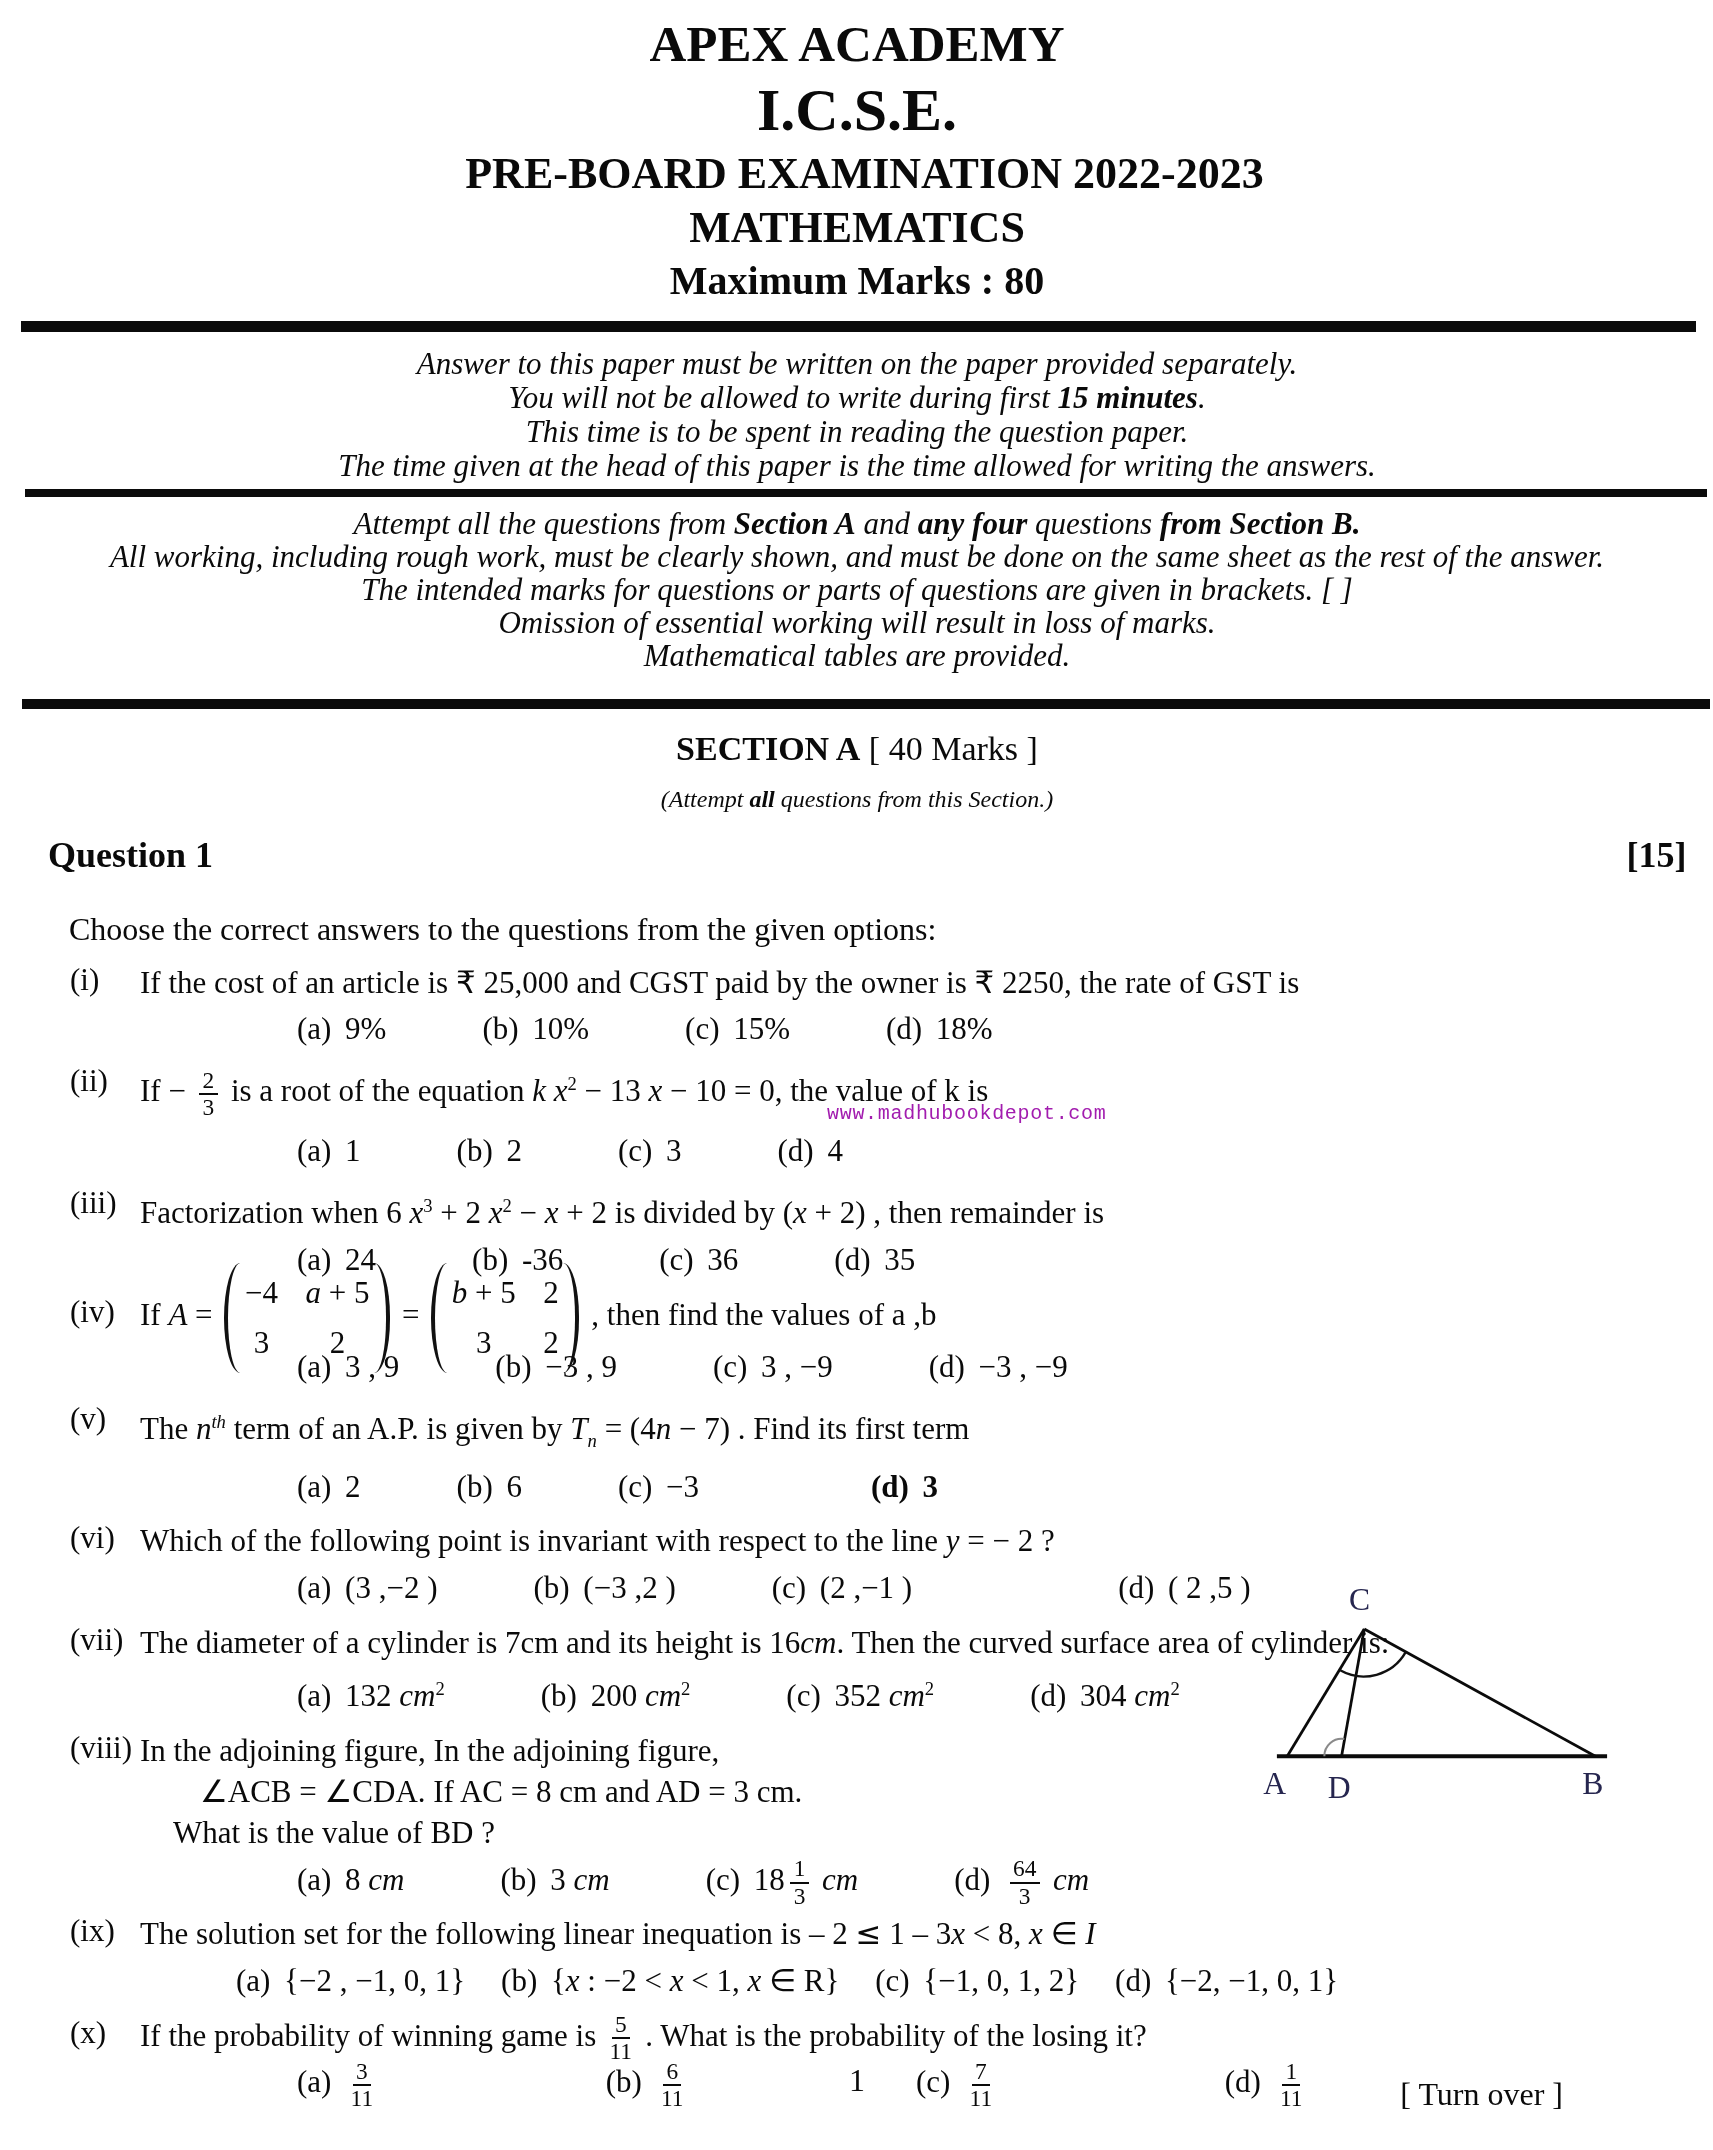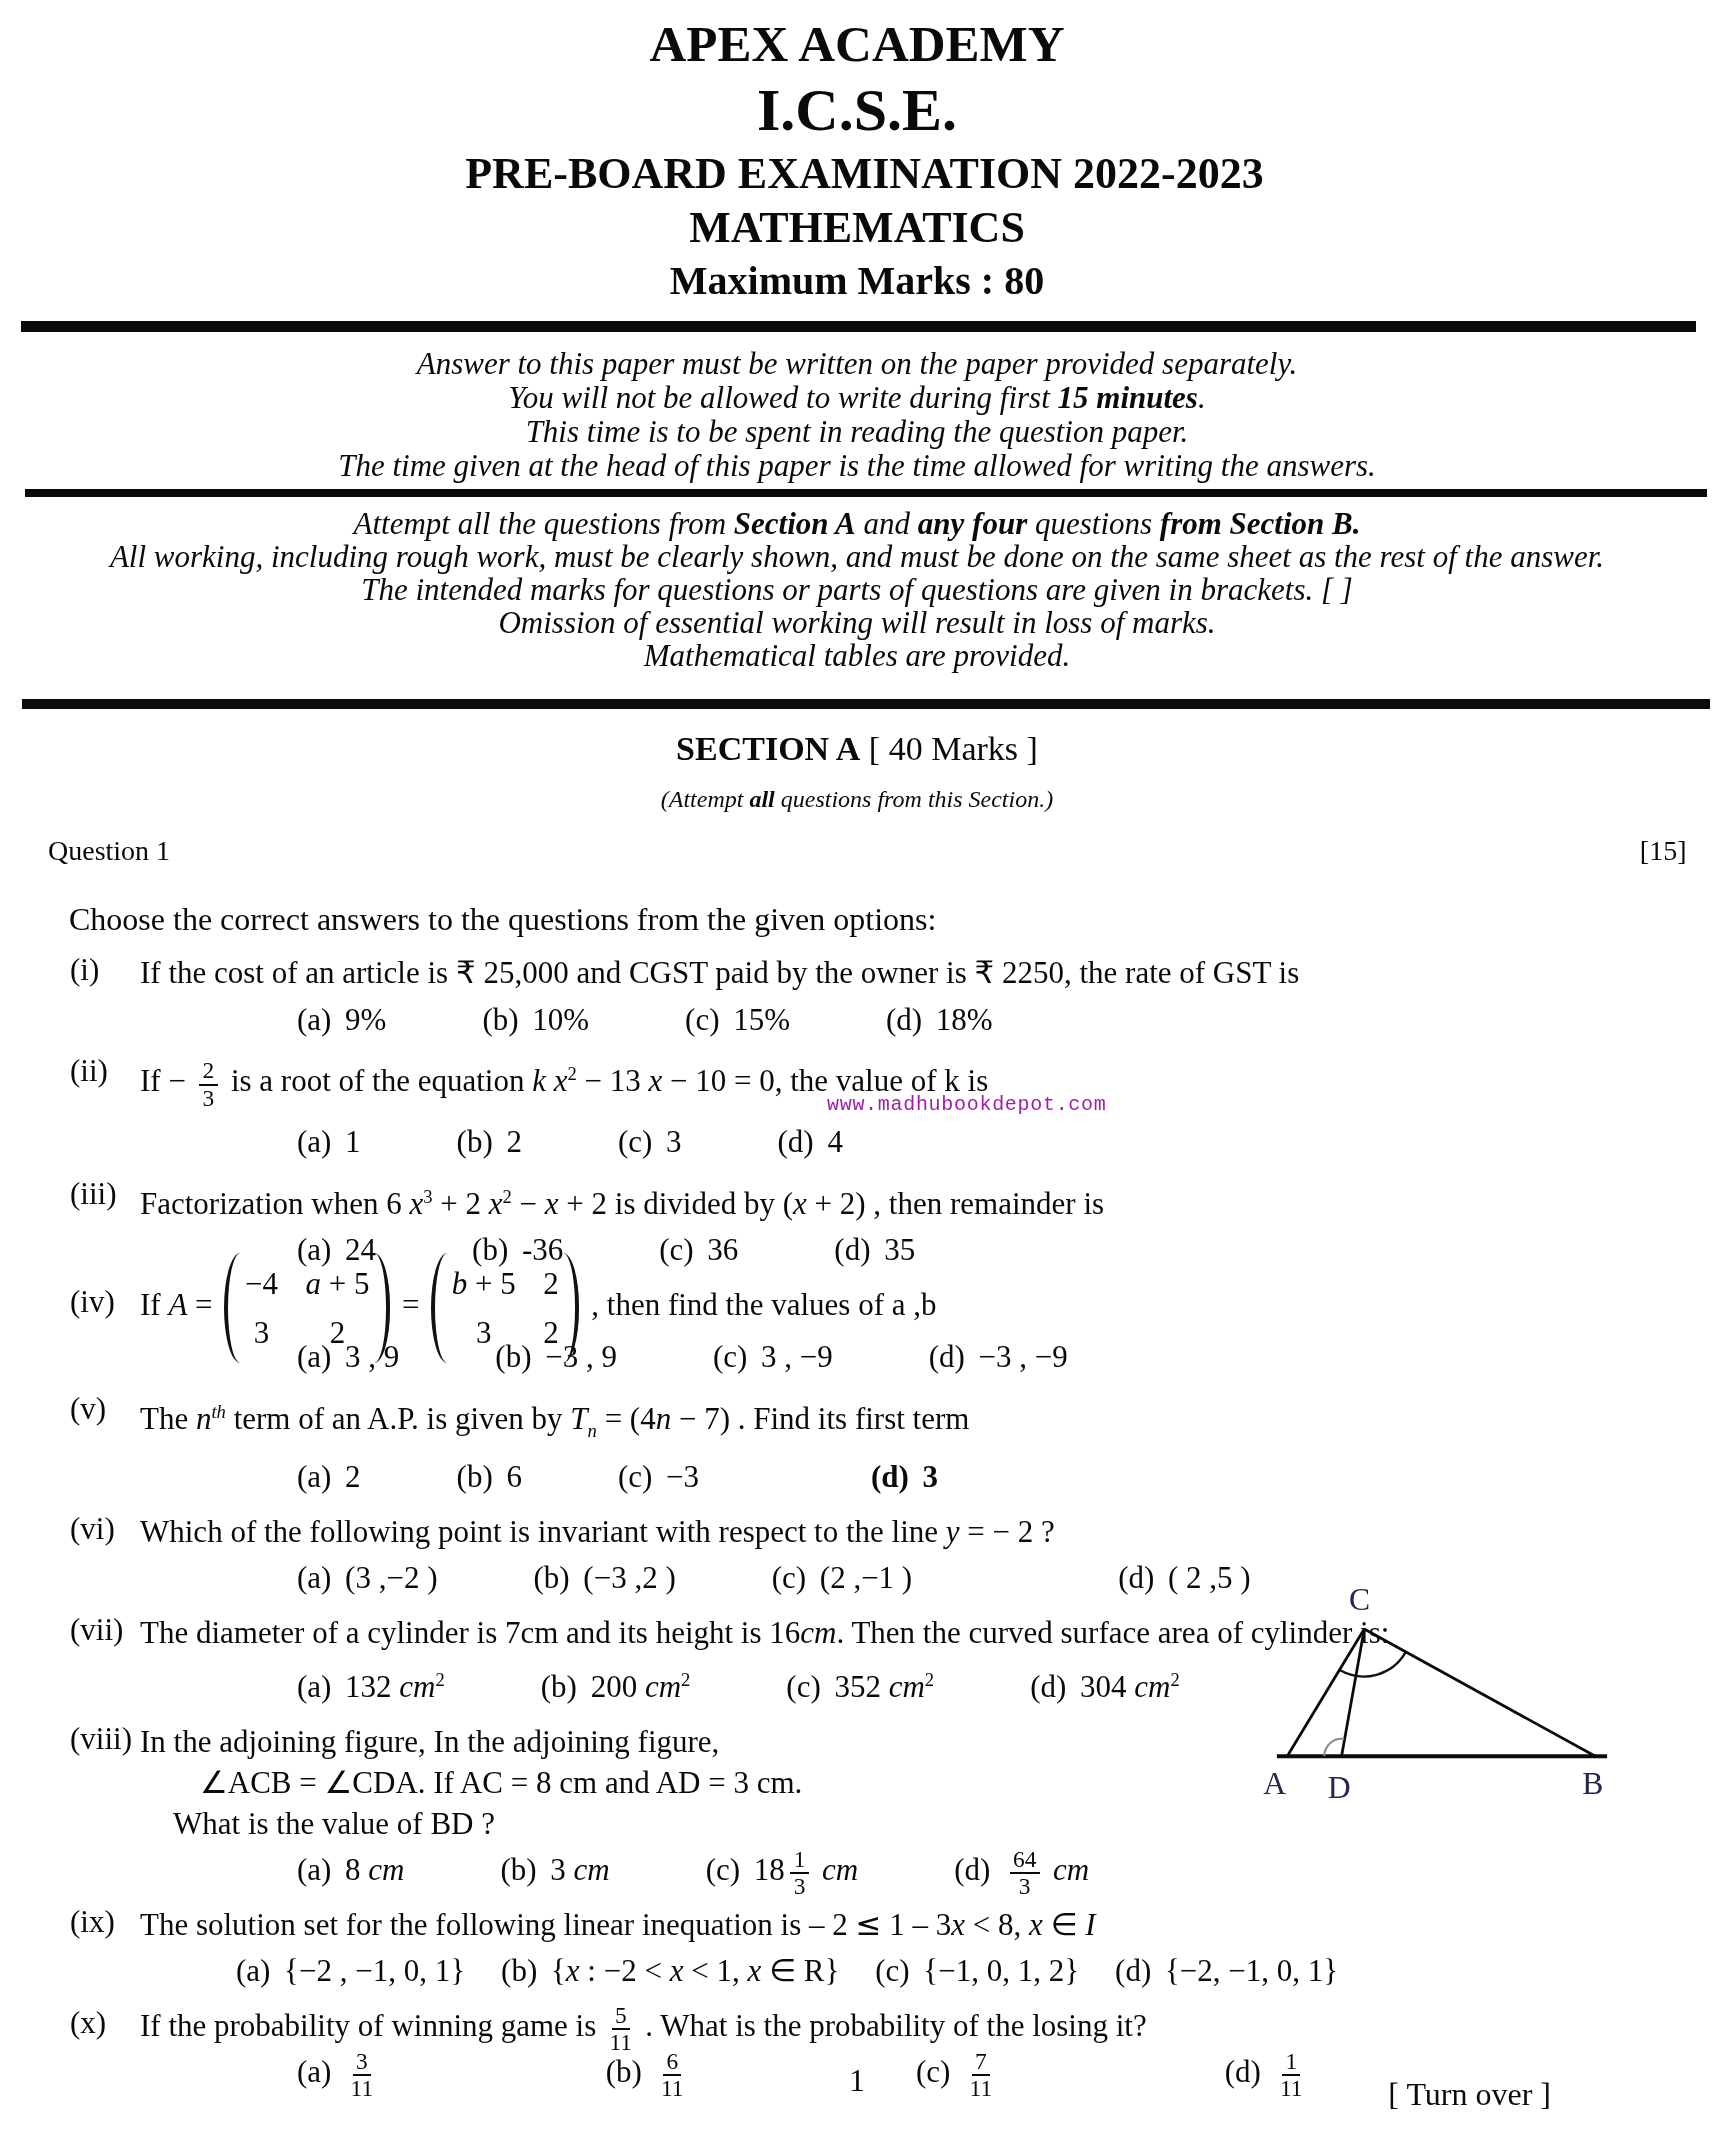--- a/index.html
+++ b/index.html
@@ -31,21 +31,21 @@
 
   
   .instr{text-align:center;font-size:31px;}
   .instr1{margin-top:15px;}
   .instr1 .iline{line-height:34px;}
   .instr2{margin-top:9.6px;}
   .instr2 .iline{line-height:33px;}
 
   .section-head{text-align:center;font-size:34px;margin-top:20.6px;line-height:1.2;}
   .attempt{text-align:center;font-size:24px;margin-top:15px;line-height:1.2;}
-  .q1row{display:flex;justify-content:space-between;font-size:28px;font-weight:normal;
+  .q1row{display:flex;justify-content:space-between;font-size:36px;font-weight:bold;
          margin-top:20.6px;padding:0 27.5px 0 48px;line-height:1.2;}
   .intro{font-size:32px;margin:32px 0 13.7px 69px;line-height:1.2;}
 
   
   #questions{margin-left:70px;margin-right:20.6px;font-size:31px;}
   .question{margin-top:13.7px;}
   .qrow{display:flex;}
   .qnum{flex:none;min-width:70px;}
   .qbody{flex:1;}
   .qline{line-height:41px;min-height:41px;}
@@ -74,21 +74,21 @@
   .paren{display:inline-block;width:16.5px;height:110px;box-sizing:border-box;}
   .pl{border-left:4.1px solid #111;border-top-left-radius:16.5px 55px;border-bottom-left-radius:16.5px 55px;}
   .pr{border-right:4.1px solid #111;border-top-right-radius:16.5px 55px;border-bottom-right-radius:16.5px 55px;}
 
   
   .figure{position:absolute;left:1237px;top:1574px;width:454px;height:227px;}
   .figure text{font-family:"Liberation Serif","DejaVu Serif",serif;font-size:46px;fill:#26264f;}
 
   
   .page-num{position:absolute;left:0;right:0;top:2062px;text-align:center;font-size:32px;}
-  .turnover{position:absolute;right:163px;top:2076px;font-size:32px;}
+  .turnover{position:absolute;right:151px;top:2076px;font-size:32px;}
 </style>
 </head>
 <body>
 
 <header data-name="paper-header">
   <div class="t1" data-name="academy-name">APEX ACADEMY</div>
   <div class="t2" data-name="board-name">I.C.S.E.</div>
   <div class="t3" data-name="exam-title">PRE-BOARD EXAMINATION 2022-2023</div>
   <div class="t4" data-name="subject-title">MATHEMATICS</div>
   <div class="t5" data-name="max-marks">Maximum Marks : 80</div>

